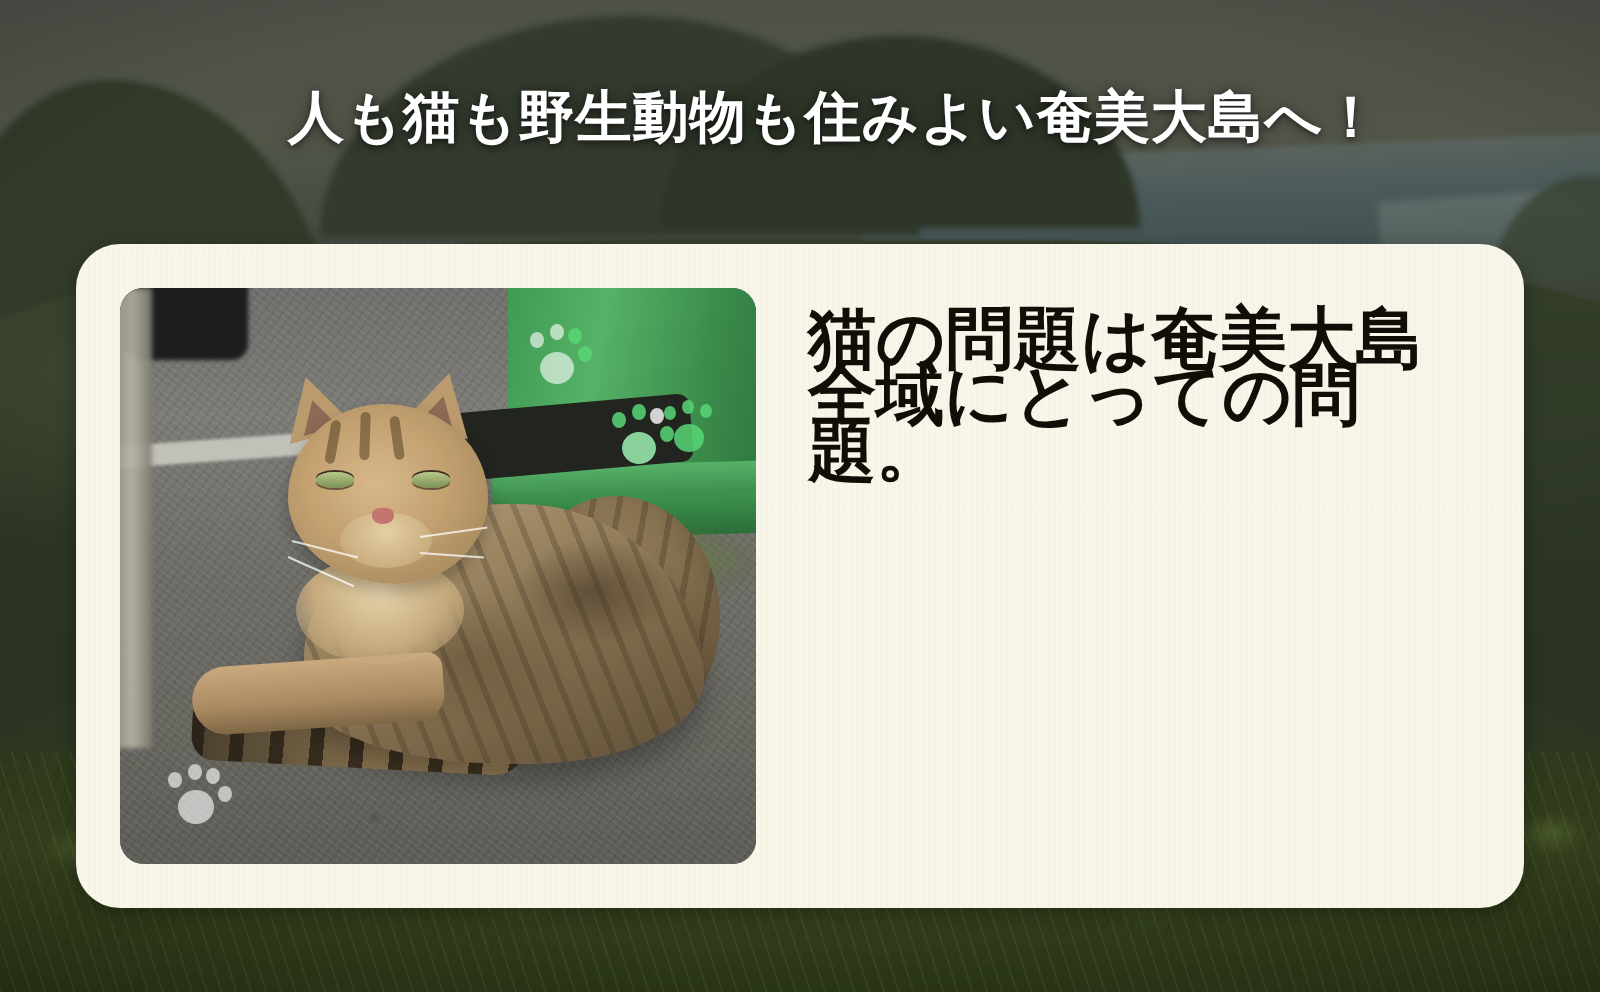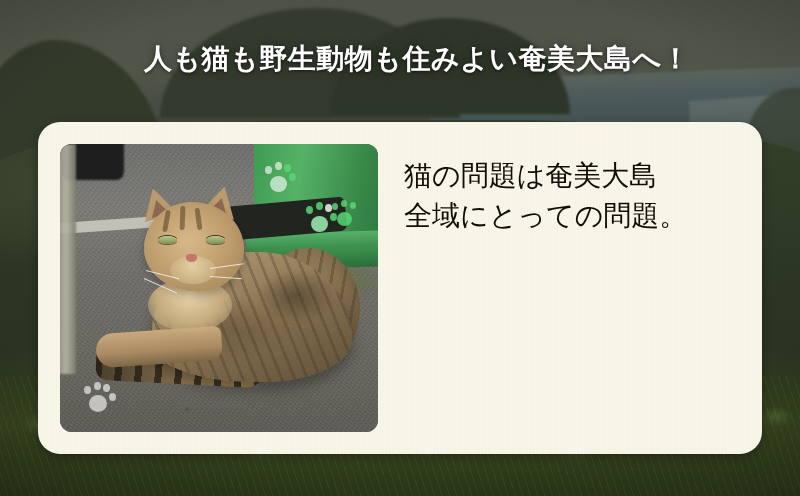--- a/index.html
+++ b/index.html
@@ -365,23 +365,23 @@
 
   
   .textcol {
     flex: 1 1 auto;
     padding: 12px 4px 0 26px;
     box-sizing: border-box;
     min-width: 0;
   }
   .card-heading {
     color: #120d06;
-    font-size: 28px;
-    line-height: 40px;
-    font-weight: 400;
+    font-size: 34px;
+    line-height: 28px;
+    font-weight: 700;
     letter-spacing: 0px;
     margin: 0 0 14px 0;
     font-family: "DejaVu Serif", "Liberation Serif", serif;
     white-space: pre-line;
   }
   .card-body {
     color: #241a0e;
     font-size: 16.5px;
     line-height: 26px;
     font-weight: 700;

